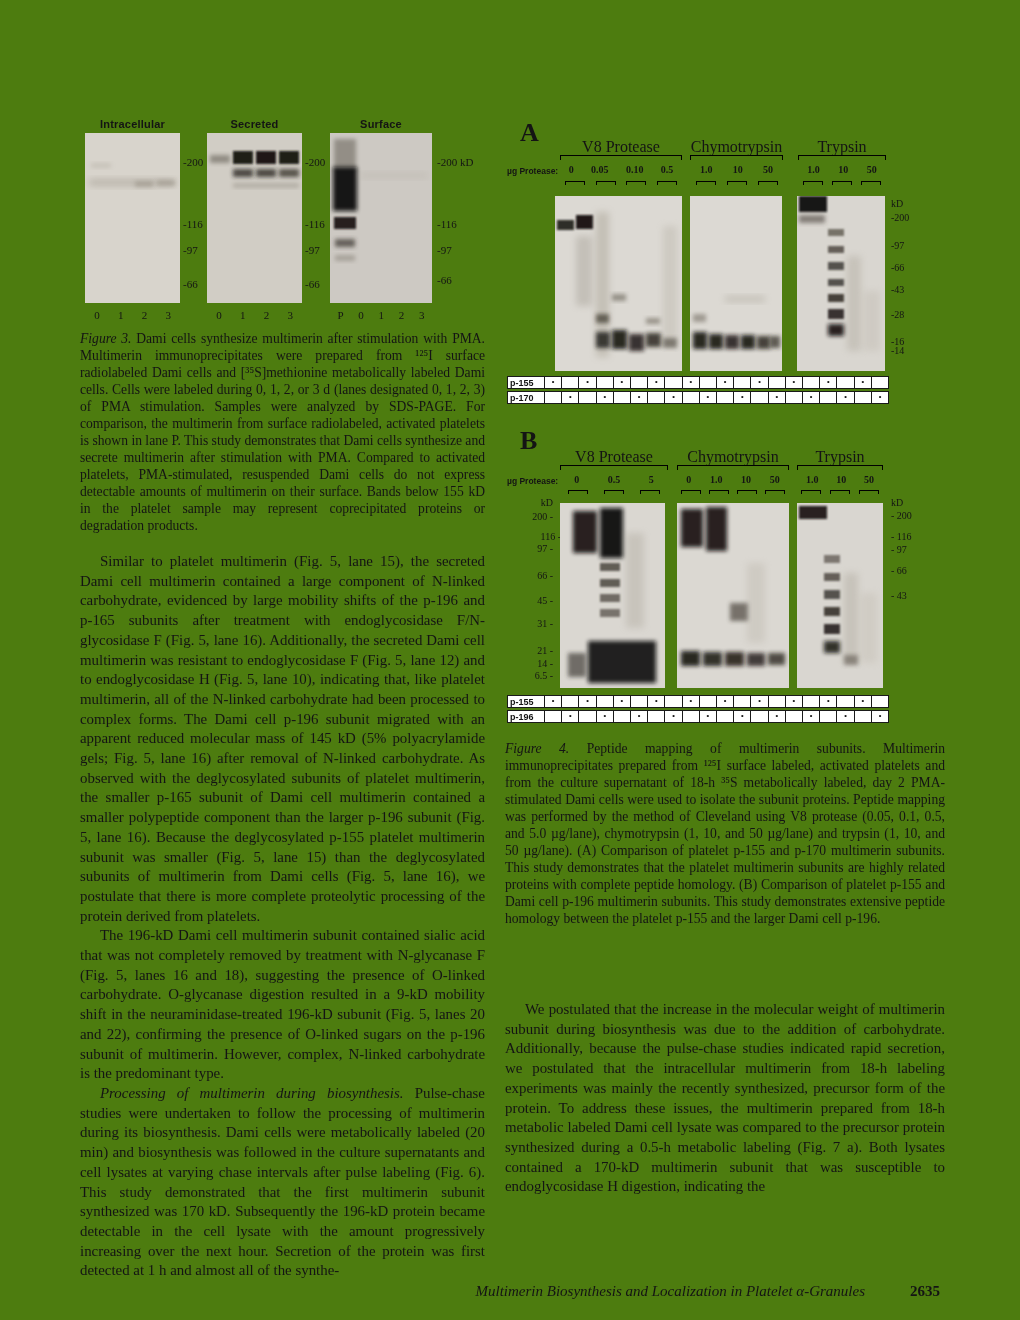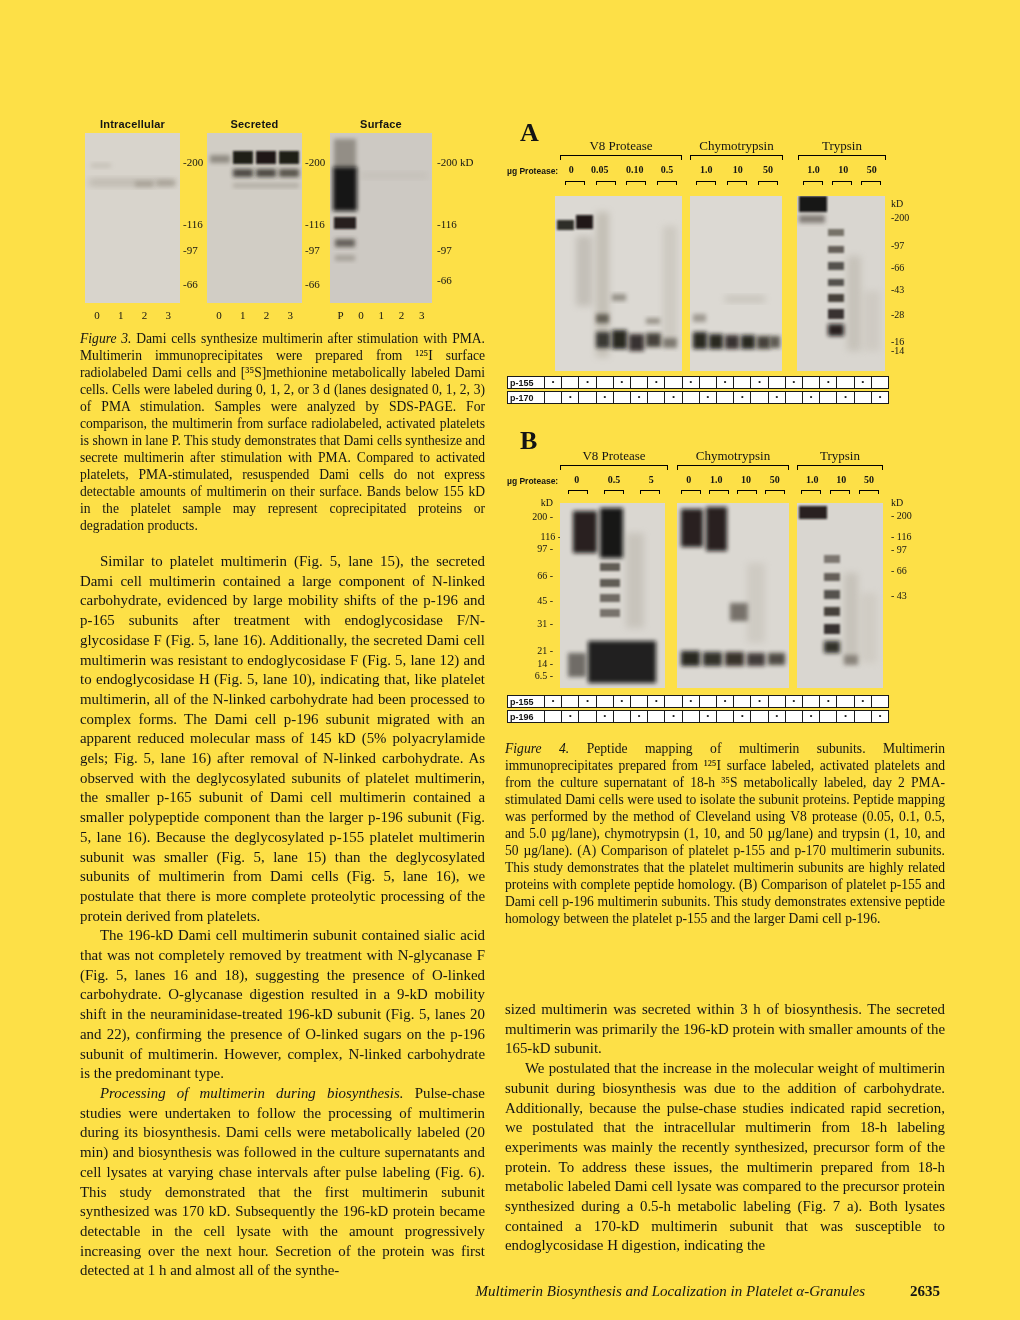--- a/index.html
+++ b/index.html
@@ -1,31 +1,31 @@
 <!DOCTYPE html>
 <html><head>
 <meta charset="utf-8">
 <style>
   html,body{margin:0;padding:0;background:#f3f3f3;}
-  .page{position:relative;width:1020px;height:1320px;background:#fde047;font-family:"Liberation Serif",serif;color:#141414;overflow:hidden;margin:0 auto;}
+  .page{position:relative;width:1020px;height:1320px;background:#4d7c0f;font-family:"Liberation Serif",serif;color:#141414;overflow:hidden;margin:0 auto;}
   section{position:absolute;}
   
   .f3panel{position:absolute;top:0;height:210px;}
   .f3title{position:absolute;top:0;font:bold 11px "Liberation Sans",sans-serif;text-align:center;letter-spacing:.2px;}
   .gel{position:absolute;display:block;}
   .mk{position:absolute;font-size:11px;white-space:nowrap;}
   .lanes{position:absolute;display:flex;justify-content:space-around;font-size:11px;}
   .cap{margin:0;font-size:13.6px;line-height:17px;text-align:justify;}
   .cap-label{font-style:italic;}
   .bp{margin:0;font-size:14.9px;line-height:19.7px;text-align:justify;}
   .bp.indent{text-indent:20px;}
   .ital{font-style:italic;}
   
   .gletter{position:absolute;font-weight:bold;font-size:26px;}
-  .gname{position:absolute;text-align:center;font-size:13px;white-space:nowrap;}
+  .gname{position:absolute;text-align:center;font-size:16px;white-space:nowrap;}
   .brk{position:absolute;height:5px;border:1px solid #000;border-bottom:none;box-sizing:border-box;}
   .crow{position:absolute;display:flex;justify-content:space-around;font-weight:bold;font-size:10px;}
   .pbrow{position:absolute;display:flex;justify-content:space-around;}
   .pb{width:20px;height:4px;border:1px solid #000;border-bottom:none;box-sizing:border-box;}
   .ug{position:absolute;font:bold 8.5px "Liberation Sans",sans-serif;}
   .kd{position:absolute;font-size:10px;white-space:nowrap;}
   .kdl{position:absolute;font-size:10px;width:34px;text-align:right;white-space:nowrap;}
   .dotrow{position:absolute;left:2px;width:382px;height:13px;display:flex;border:1px solid #1a1a1a;background:#fff;box-sizing:border-box;align-items:flex-end;}
   .dlabel{width:37px;border-right:1px solid #1a1a1a;font:bold 9px "Liberation Sans",sans-serif;padding:1px 0 0 2px;box-sizing:border-box;}
   .dcells{flex:1;display:flex;}
@@ -450,21 +450,20 @@
           <span class="dcell">•</span>
         </span>
     </div>
   </section>
 
   <section id="fig4cap">
     <p class="cap"><span class="cap-label">Figure 4.</span><span> Peptide mapping of multimerin subunits. Multimerin immunoprecipitates prepared from ¹²⁵I surface labeled, activated platelets and from the culture supernatant of 18-h ³⁵S metabolically labeled, day 2 PMA-stimulated Dami cells were used to isolate the subunit proteins. Peptide mapping was performed by the method of Cleveland using V8 protease (0.05, 0.1, 0.5, and 5.0 µg/lane), chymotrypsin (1, 10, and 50 µg/lane) and trypsin (1, 10, and 50 µg/lane). (A) Comparison of platelet p-155 and p-170 multimerin subunits. This study demonstrates that the platelet multimerin subunits are highly related proteins with complete peptide homology. (B) Comparison of platelet p-155 and Dami cell p-196 multimerin subunits. This study demonstrates extensive peptide homology between the platelet p-155 and the larger Dami cell p-196.</span></p>
   </section>
 
   <section id="right-text">
-    <p class="bp">sized multimerin was secreted within 3 h of biosynthesis. The secreted multimerin was primarily the 196-kD protein with smaller amounts of the 165-kD subunit.</p>
     <p class="bp indent">We postulated that the increase in the molecular weight of multimerin subunit during biosynthesis was due to the addition of carbohydrate. Additionally, because the pulse-chase studies indicated rapid secretion, we postulated that the intracellular multimerin from 18-h labeling experiments was mainly the recently synthesized, precursor form of the protein. To address these issues, the multimerin prepared from 18-h metabolic labeled Dami cell lysate was compared to the precursor protein synthesized during a 0.5-h metabolic labeling (Fig. 7 a). Both lysates contained a 170-kD multimerin subunit that was susceptible to endoglycosidase H digestion, indicating the</p>
   </section>
 
   <div class="footer">
     <span class="rt">Multimerin Biosynthesis and Localization in Platelet α-Granules</span><span class="pn">2635</span>
   </div>
 
 </div>
 
 </body></html>

